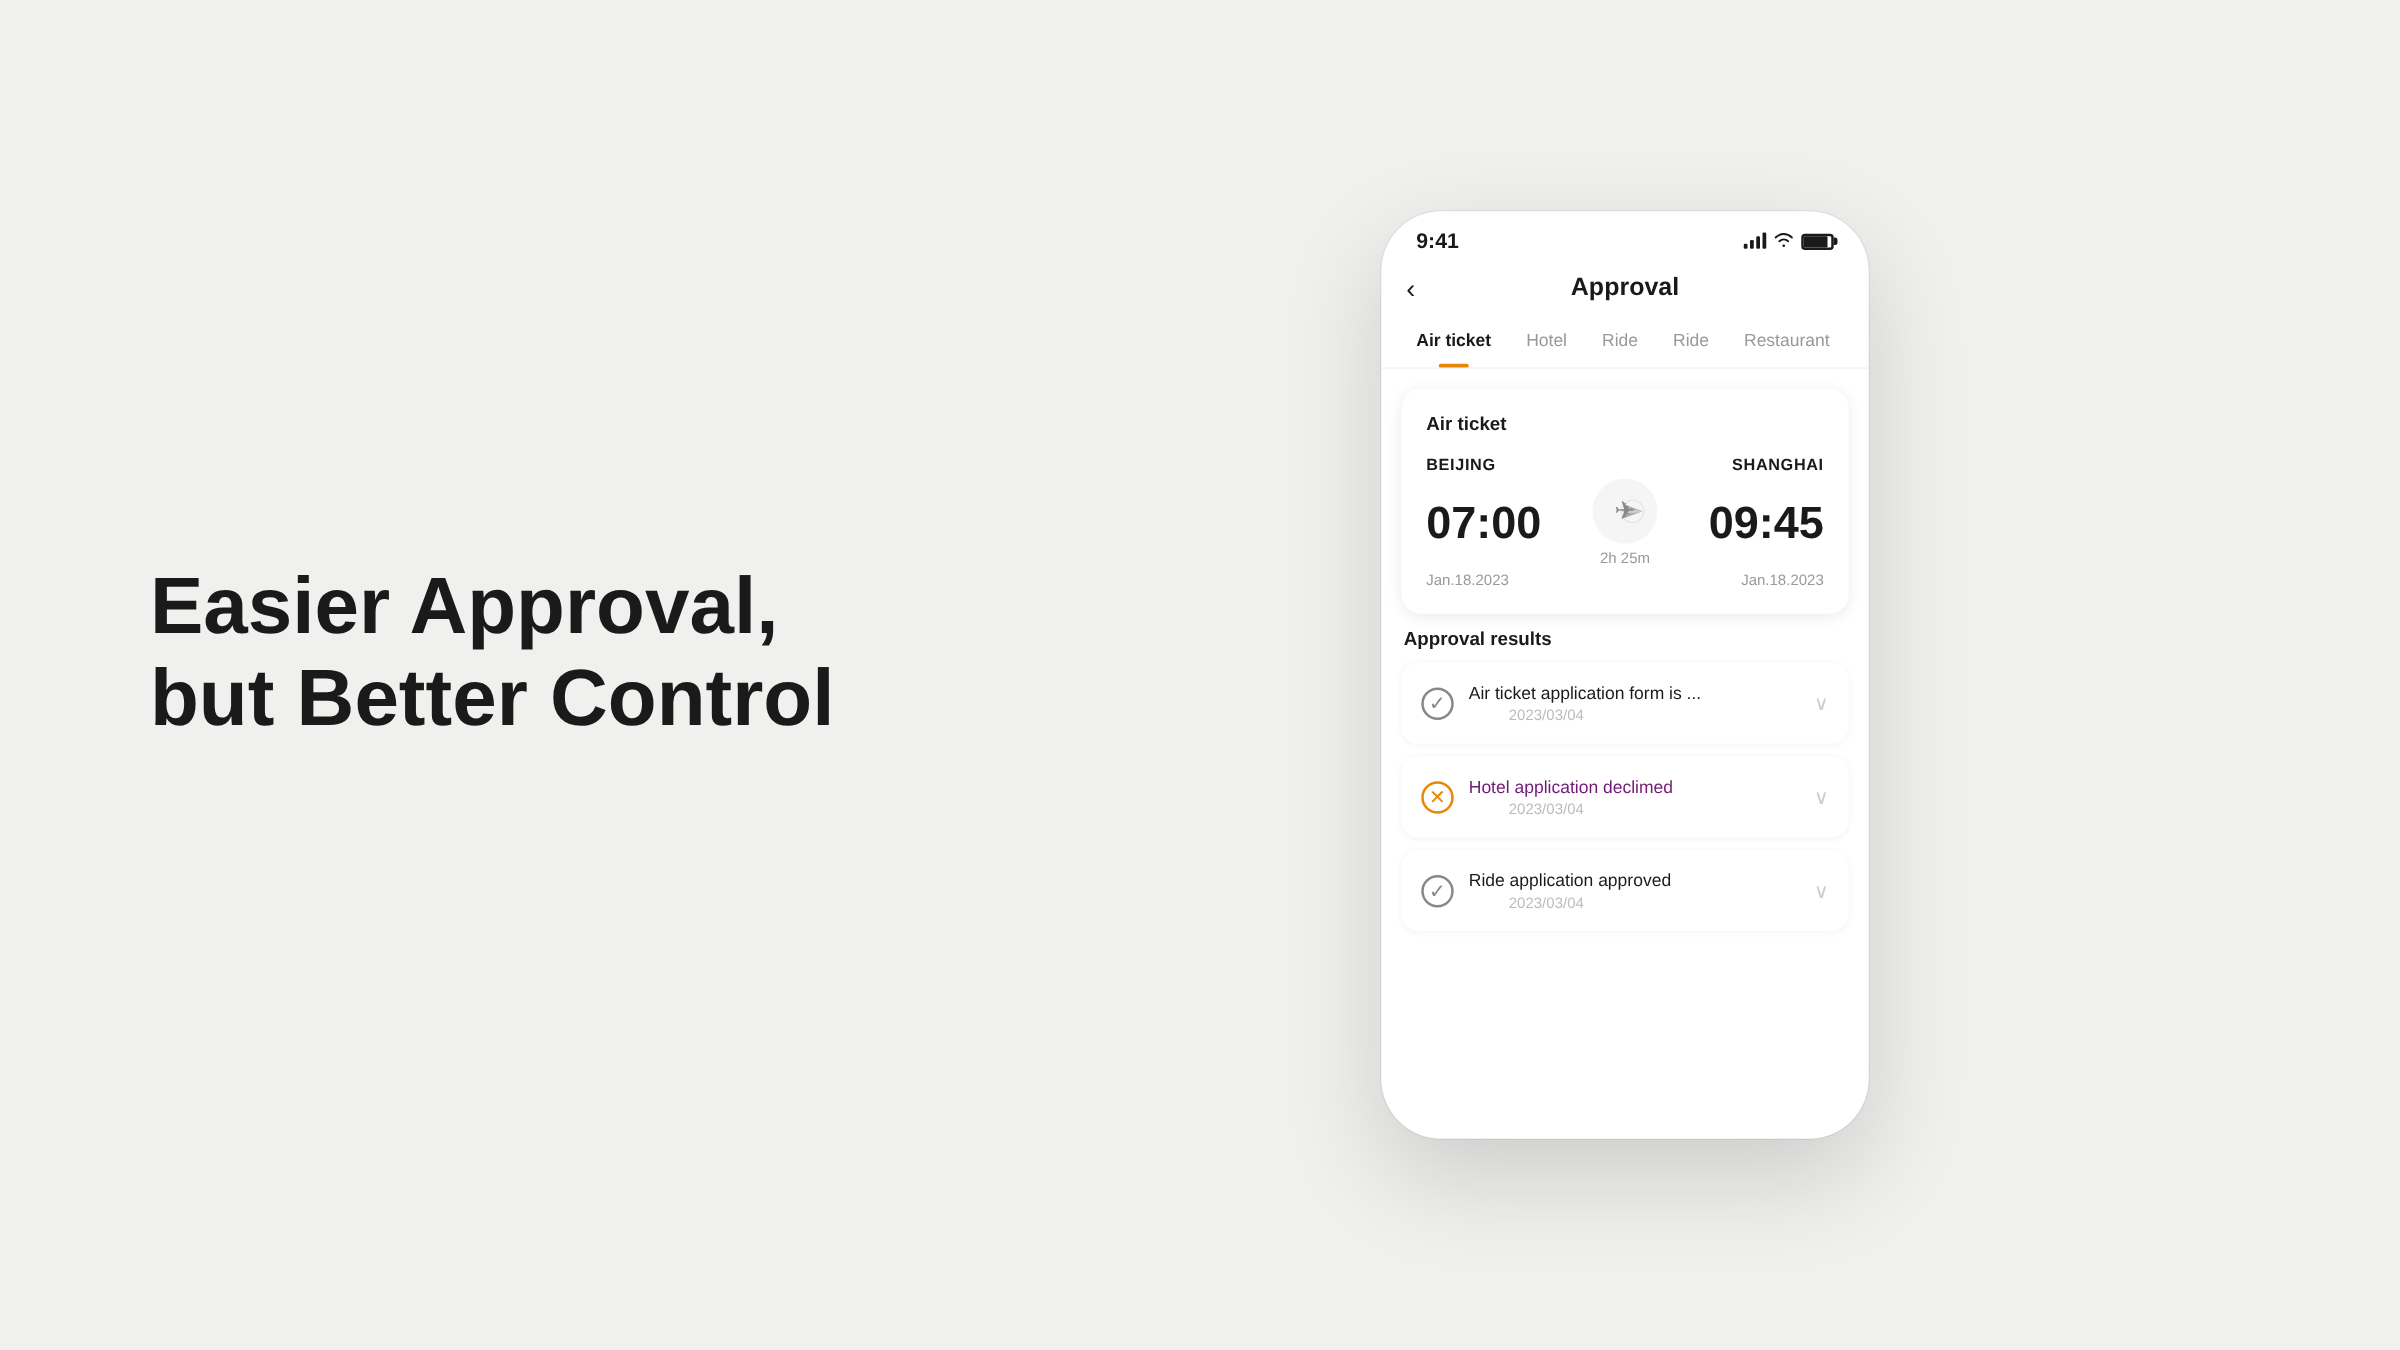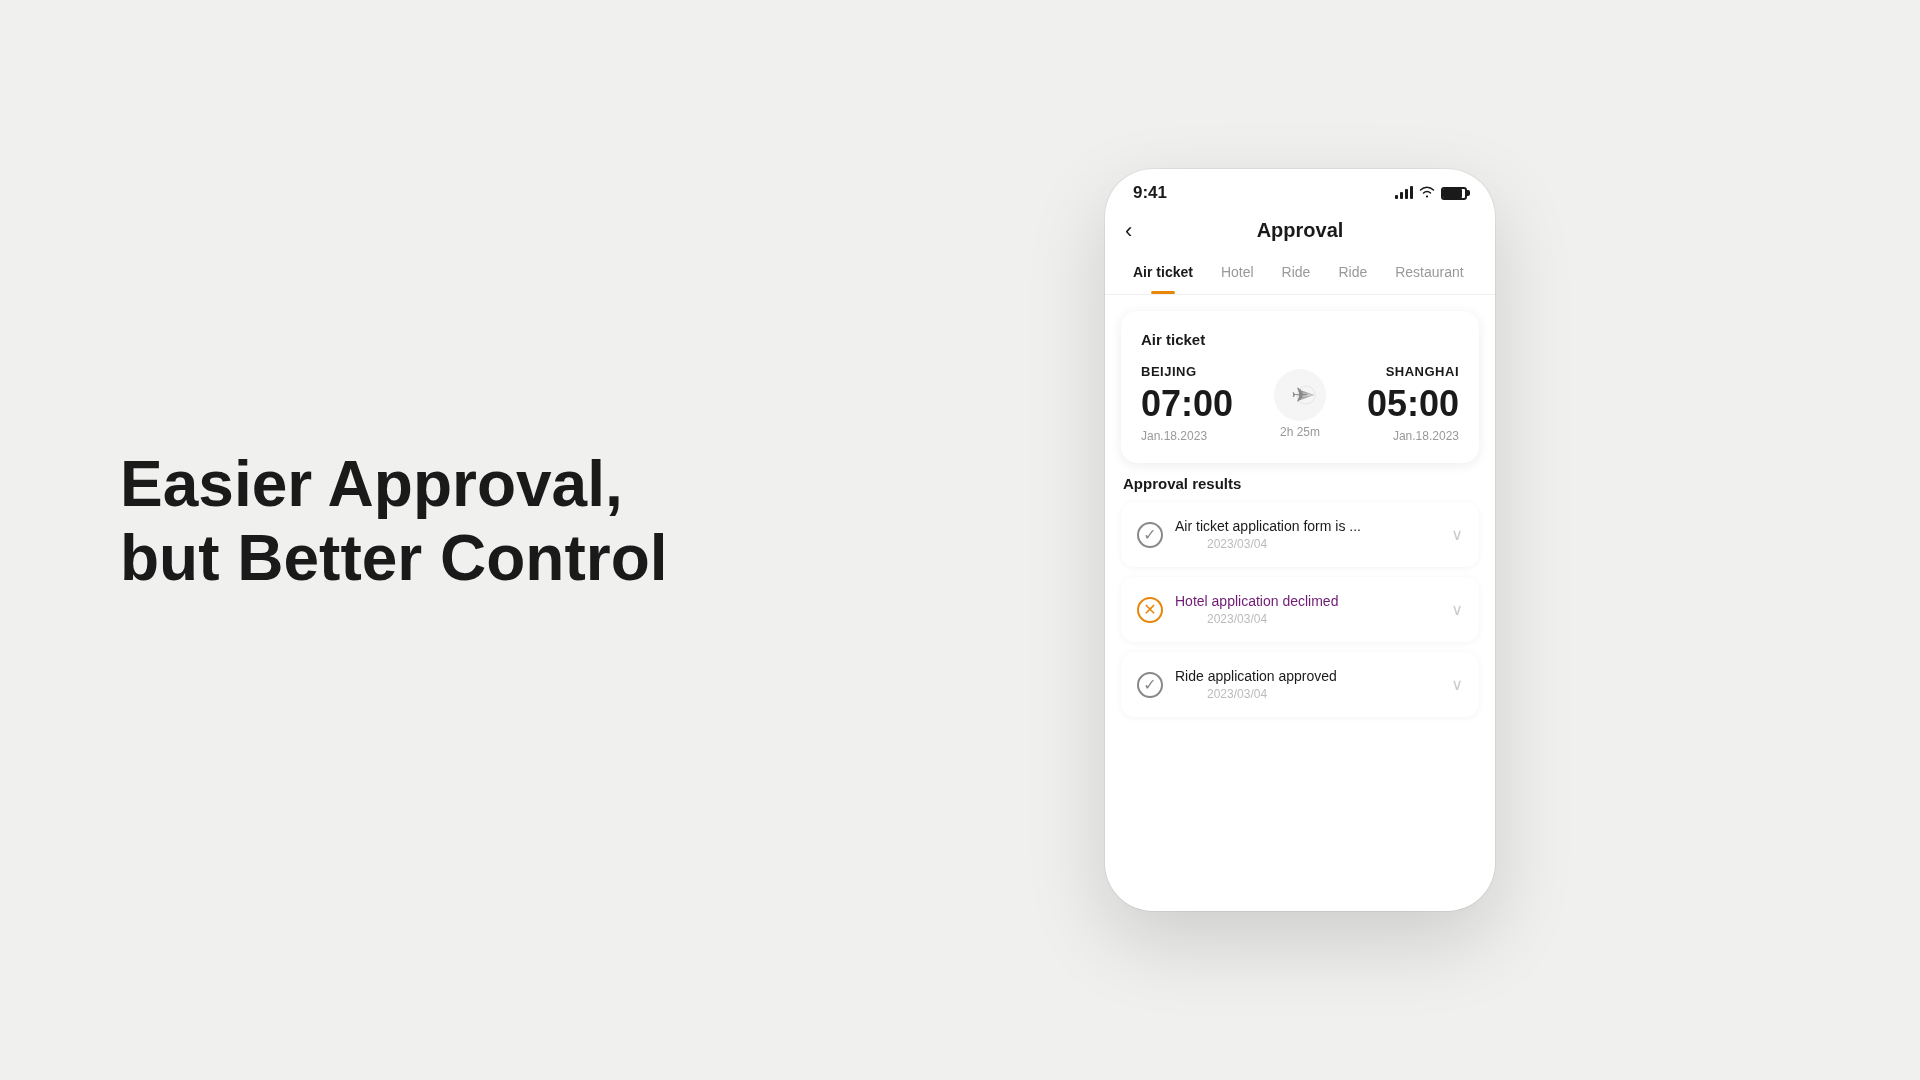--- a/index.html
+++ b/index.html
@@ -218,21 +218,21 @@
       font-size: 13px;
       font-weight: 600;
       color: #1a1a1a;
       letter-spacing: 0.5px;
     }
 
     .flight-time {
       font-size: 36px;
       font-weight: 700;
       color: #1a1a1a;
-      margin: 4px 0;
+      margin: 18px 0;
     }
 
     .flight-date {
       font-size: 12px;
       color: #999;
     }
 
     .flight-middle {
       display: flex;
       flex-direction: column;
@@ -425,21 +425,21 @@
                 <path d="M5 14 Q12 11 22 14 Q12 17 5 14Z" fill="#ccc"></path>
                 <ellipse cx="14" cy="14" rx="9" ry="9" stroke="#e5e5e5" stroke-width="1" fill="none"></ellipse>
 
               </svg>
               <span style="font-size:20px; color:#888; margin-left:-28px">✈</span>
             </div>
             <div class="flight-duration">2h 25m</div>
           </div>
           <div class="flight-right">
             <div class="flight-city">SHANGHAI</div>
-            <div class="flight-time">05:00</div>
+            <div class="flight-time">09:45</div>
             <div class="flight-date">Jan.18.2023</div>
           </div>
         </div>
       </div>
 
       <div class="approval-section">
         <div class="approval-section-title">Approval results</div>
 
         <div class="approval-item">
           <div class="approval-status-icon approved">✓</div>

